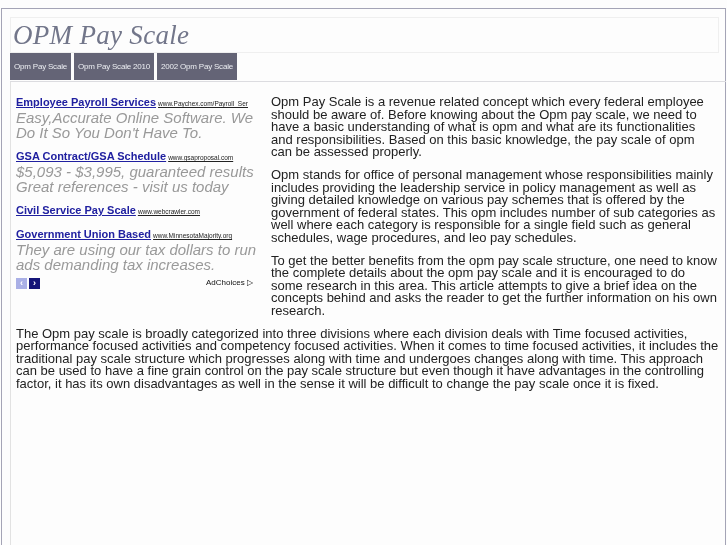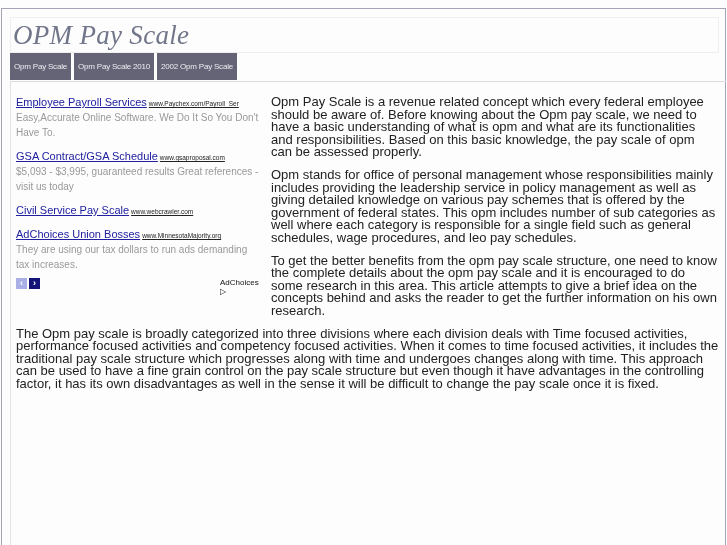--- a/index.html
+++ b/index.html
@@ -6,28 +6,28 @@
   body { width:727px; height:545px; position:relative; overflow:hidden; font-family:"Liberation Sans", sans-serif; }
   .frame { position:absolute; left:1px; top:8px; width:723px; height:545px; border:1px solid #a4a4b6; border-bottom:none; background:#fdfdfd; }
   .title-box { position:absolute; left:8px; top:8px; width:707px; height:34px; border:1px solid #efefef; background:#fdfdfd; }
   .site-title { position:absolute; left:2px; top:1px; font-family:"Liberation Serif", serif; font-style:italic; font-size:27px; color:#72768a; letter-spacing:0.3px; margin:0; font-weight:normal; line-height:32px; }
   .nav { position:absolute; left:8px; top:44px; height:27px; display:flex; gap:3px; }
   .nav-tab { background:#646476; color:#eceef2; font-size:8px; height:27px; line-height:27px; padding:0 4px; white-space:nowrap; cursor:pointer; letter-spacing:-0.2px; }
   .header-line { position:absolute; left:8px; top:72px; width:716px; height:1px; background:#dcdce0; }
   .left-rule { position:absolute; left:8px; top:73px; width:1px; height:480px; background:#e2e2e2; }
   .ads { position:absolute; left:16px; top:92px; width:244px; }
   .ad { margin-bottom:6px; }
-  .ad-title { font-size:11px; font-weight:normal; color:#2020a0; text-decoration:underline; cursor:pointer; }
+  .ad-title { font-size:11px; font-weight:bold; color:#2020a0; text-decoration:underline; cursor:pointer; }
   .ad-url { font-size:6.5px; color:#222; text-decoration:underline; cursor:pointer; margin-left:2px; }
-  .ad-desc { font-size:10px; color:#999; line-height:15px; }
+  .ad-desc { font-size:15px; color:#999; line-height:15px;font-style:italic; }
   .ad-controls { position:relative; height:14px; margin-top:2px; }
   .arrow { position:absolute; top:0; width:11px; height:11px; font-size:9px; line-height:11px; text-align:center; color:#fff; font-weight:bold; cursor:pointer; }
   .arrow.prev { left:0; background:#aab0e6; }
   .arrow.next { left:13px; background:#141478; }
-  .adchoices { position:absolute; left:204px; top:0; font-size:8px; color:#111; cursor:pointer; }
+  .adchoices { position:absolute; left:190px; top:0; font-size:8px; color:#111; cursor:pointer; }
   .article { position:absolute; left:16px; top:96px; width:703px; font-size:13px; color:#222; line-height:12.6px; }
   .article p { margin:0 0 10px 0; }
   .float-spacer { float:left; width:255px; height:216px; }
 </style>
 </head>
 <body>
 
 <div class="frame">
   <div class="title-box">
     <h1 class="site-title">OPM Pay Scale</h1>
@@ -55,21 +55,21 @@
     <div class="ad-desc">Easy,Accurate Online Software. We Do It So You Don't Have To.</div>
   </div>
   <div class="ad">
     <span class="ad-title">GSA Contract/GSA Schedule</span><span class="ad-url">www.gsaproposal.com</span>
     <div class="ad-desc">$5,093 - $3,995, guaranteed results Great references - visit us today</div>
   </div>
   <div class="ad">
     <span class="ad-title">Civil Service Pay Scale</span><span class="ad-url">www.webcrawler.com</span>
   </div>
   <div class="ad">
-    <span class="ad-title">AdChoices Union Bosses</span><span class="ad-url">www.MinnesotaMajority.org</span>
+    <span class="ad-title">Government Union Based</span><span class="ad-url">www.MinnesotaMajority.org</span>
     <div class="ad-desc">They are using our tax dollars to run ads demanding tax increases.</div>
   </div>
   <div class="ad-controls">
     <div class="arrow prev">‹</div>
     <div class="arrow next">›</div>
     <div class="adchoices">AdChoices ▷</div>
   </div>
 </div>
 
 </body></html>

